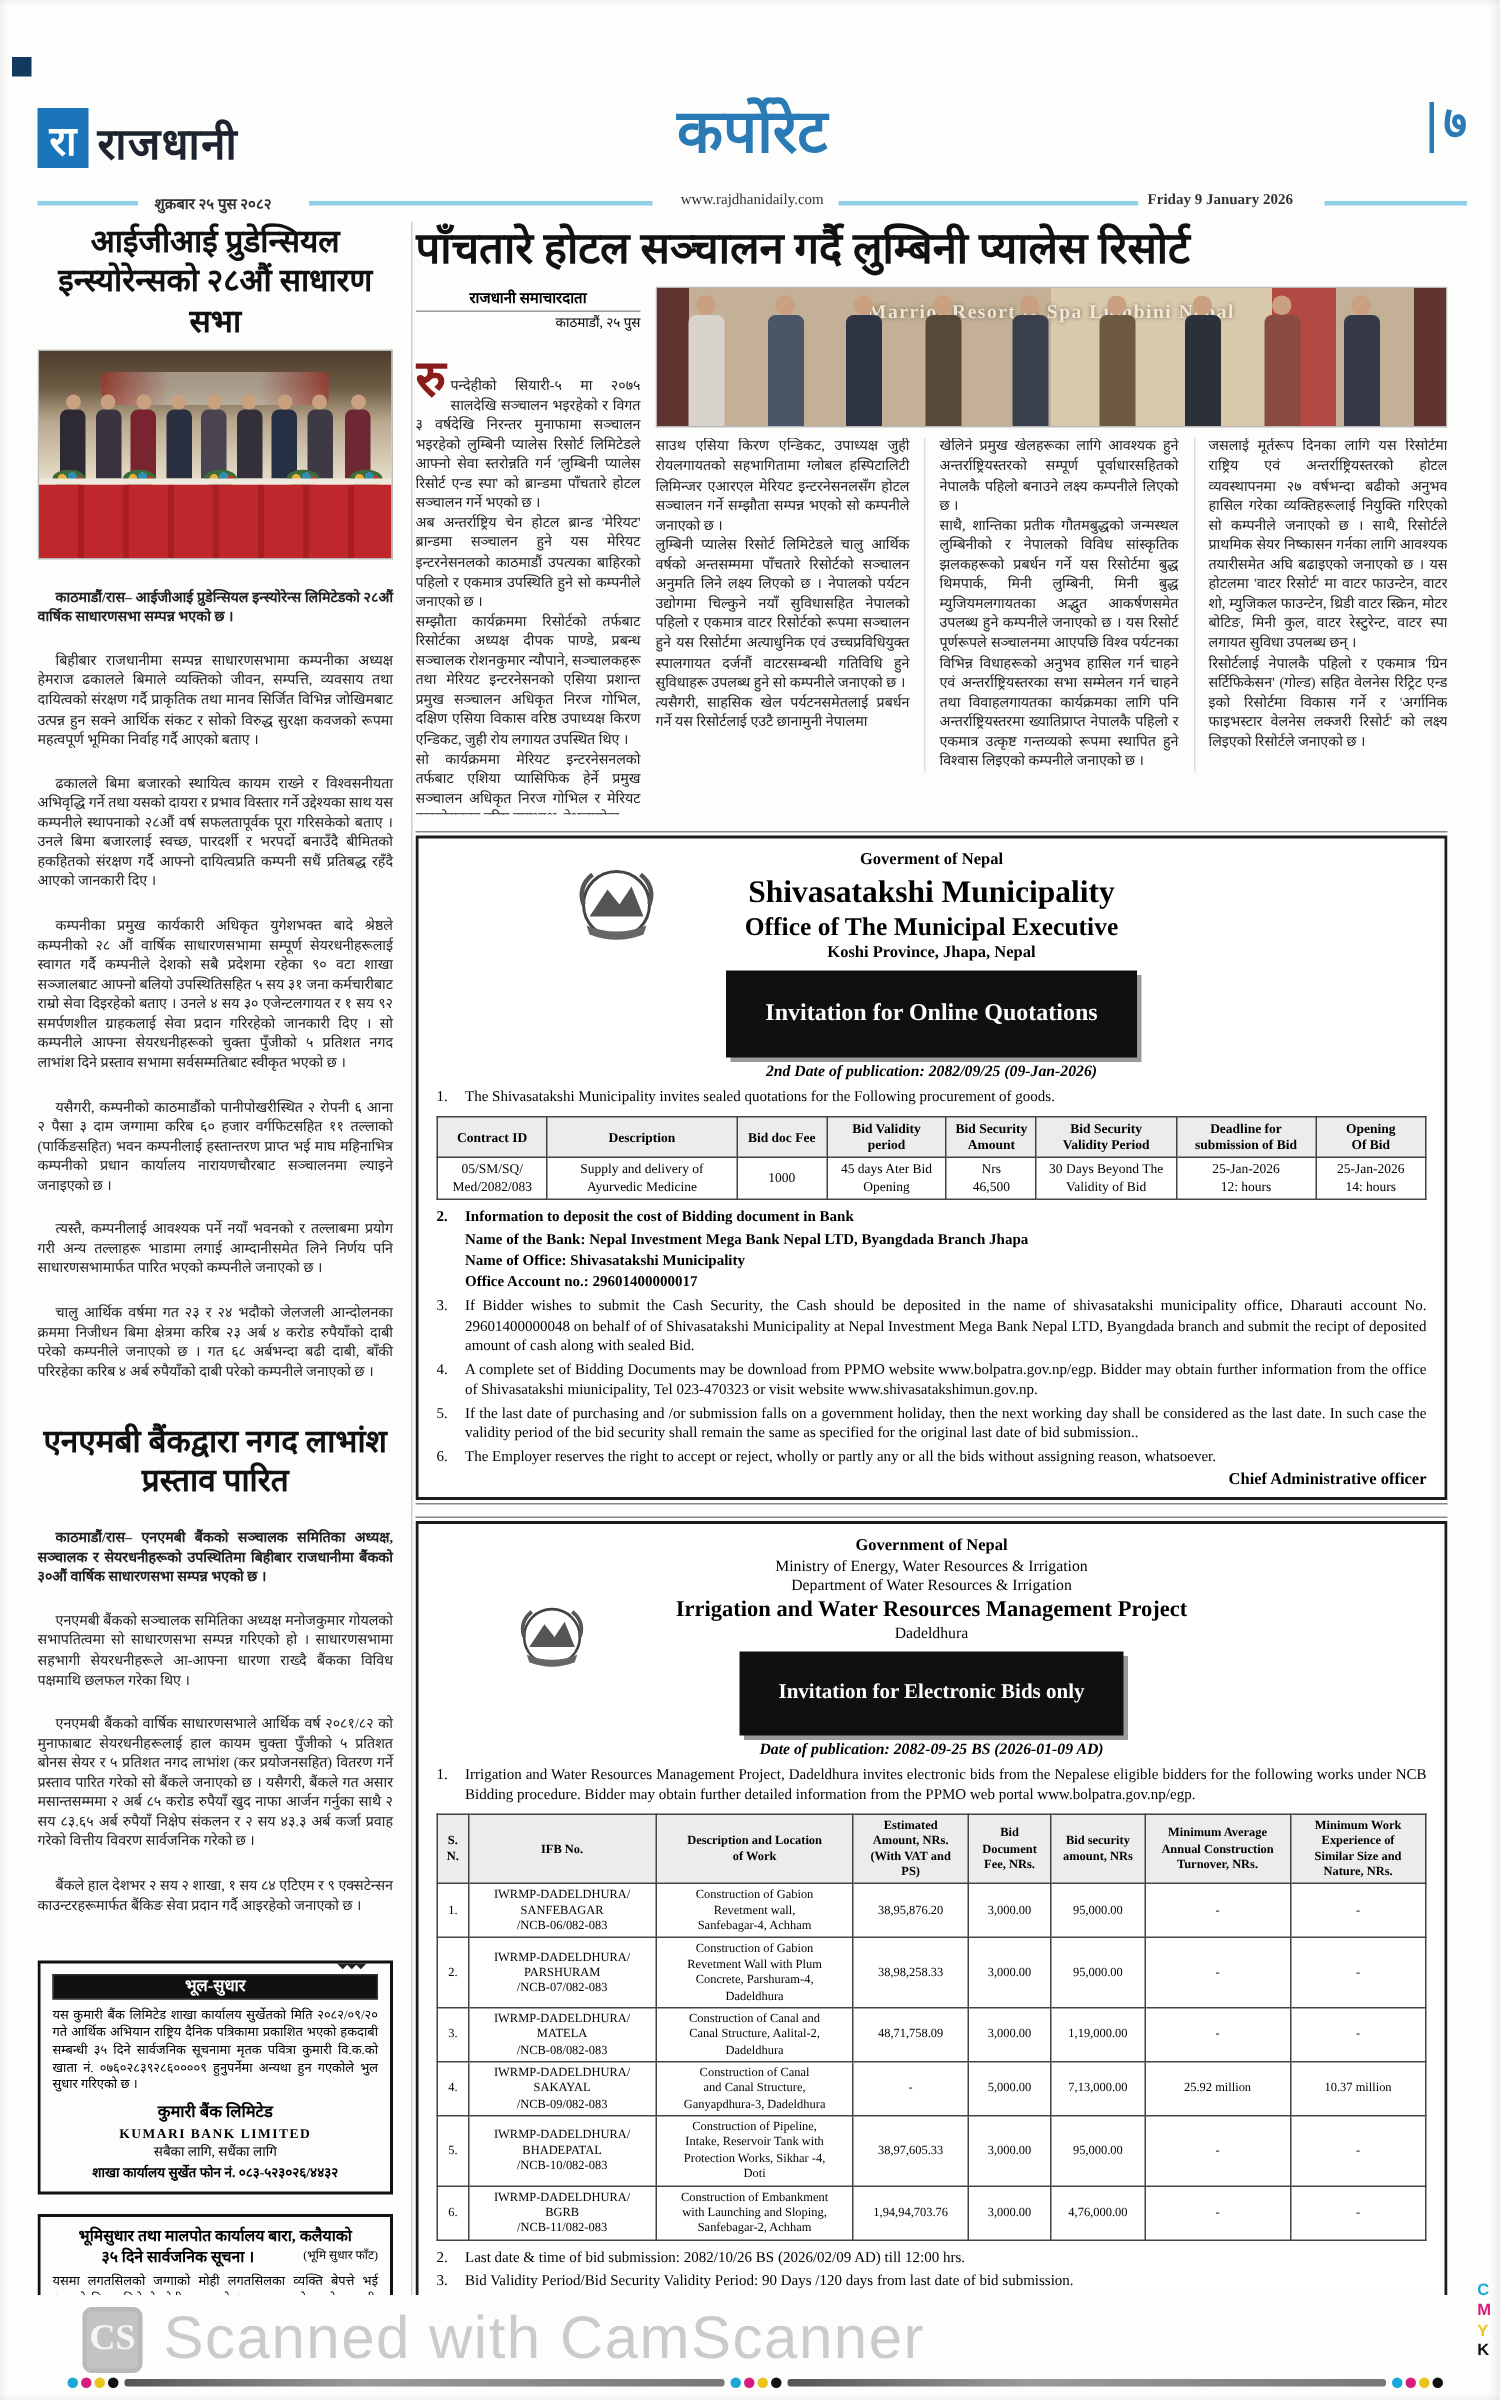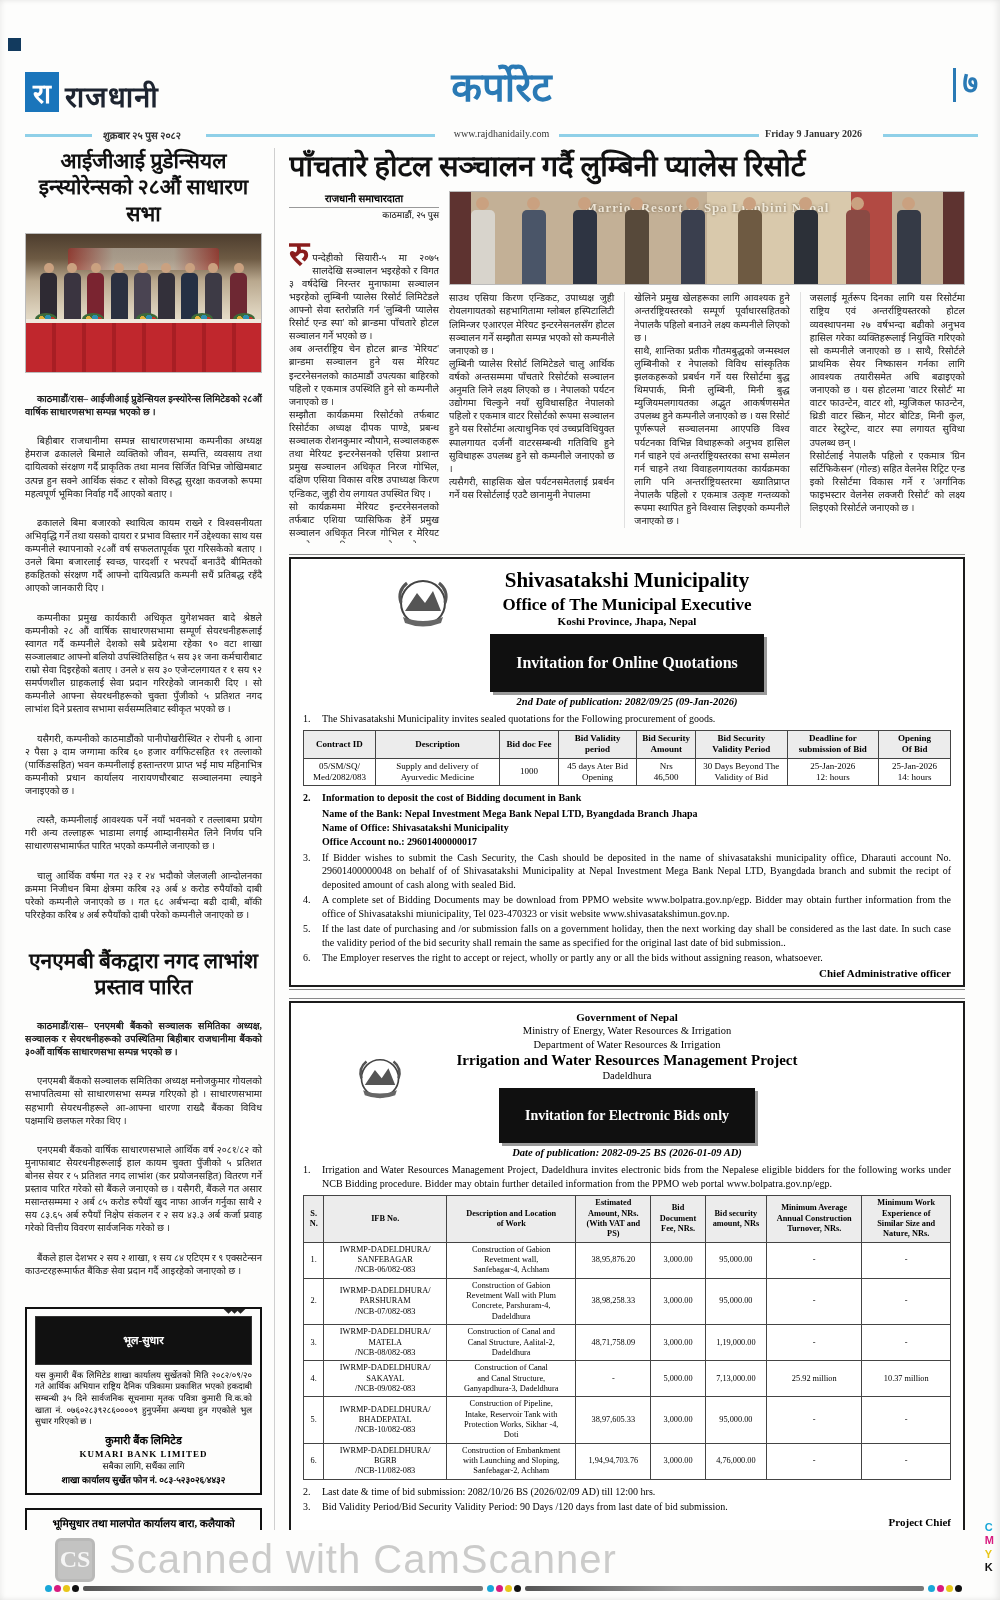--- a/index.html
+++ b/index.html
@@ -21,21 +21,21 @@
   .page-bar { width:3px; height:34px; background:#2a7ab5; }
   .page-num { font-size:30px; font-weight:bold; color:#2a7ab5; line-height:1; }
   .mast-rule { position:absolute; left:0; right:0; top:60px; height:14px; }
   .rule-seg { position:absolute; top:6px; height:3px; background:#8fd0e8; }
   .rule-lab { position:absolute; top:0; font-size:10px; color:#333; background:#fdfdfc; padding:0 6px; white-space:nowrap; }
   .lab-np { left:72px; font-weight:bold; }
   .lab-web { left:50%; transform:translateX(-50%); }
   .lab-en { right:110px; font-weight:bold; }
 
   
-  .content { position:absolute; left:25px; right:35px; top:148px; bottom:70px; display:flex; gap:14px; }
+  .content { position:absolute; left:25px; right:35px; top:148px; bottom:70px; display:flex; gap:2px; }
   .leftcol { width:250px; flex:none; border-right:1px solid #cfcfcf; padding-right:12px; overflow:hidden; }
   .mainarea { flex:1; overflow:hidden; }
 
   h1,h2,h3 { font-weight:bold; color:#111; }
   .np-head { text-align:center; font-size:21px; line-height:1.25; margin-bottom:6px; }
   .np-body { font-size:9.5px; line-height:1.38; color:#222; text-align:justify; white-space:pre-line; }
   .np-body p { margin-bottom:3px; text-indent:12px; }
   .lead { font-weight:bold; }
 
   
@@ -91,21 +91,21 @@
   .n-sub { margin-left:19px; font-weight:bold; font-size:10px; line-height:1.4; }
   table.bid { width:100%; border-collapse:collapse; margin:5px 0; font-size:9px; line-height:1.25; }
   table.bid th, table.bid td { border:1px solid #444; padding:2px 3px; text-align:center; vertical-align:middle; }
   table.bid th { background:#ececec; font-weight:bold; }
   .pre { white-space:pre-line; }
   .signer { text-align:right; font-size:11px; font-weight:bold; margin-top:2px; }
 
   
   .smallbox { border:2.5px solid #111; padding:7px 8px; margin-top:13px; font-size:8.6px;
               line-height:1.35; text-align:justify; overflow:hidden; }
-  .kumari-head { position:relative; border:1px solid #333; padding:16px; margin-bottom:5px; text-align:center;
+  .kumari-head { position:relative; border:1px solid #333; padding:0; margin-bottom:5px; text-align:center;
        font-weight:bold; font-size:11px; background:#111; color:#fff; }
   .diamonds { position:absolute; right:6px; top:-16px; }
   .dia { display:inline-block; width:9px; height:9px; background:#222; transform:rotate(45deg); margin-left:-3px; }
   .kb-foot { text-align:center; margin-top:5px; font-size:9px; }
   .kb-name-np { font-weight:bold; font-size:11px; }
   .kb-name-en { font-weight:bold; font-size:9px; letter-spacing:1px; }
   .kb-phone { font-weight:bold; margin-top:2px; }
   .notice-title2 { text-align:center; font-weight:bold; font-size:10.5px; line-height:1.3; }
   .tag-right { float:right; font-size:8px; font-weight:normal; }
 
@@ -268,20 +268,21 @@
       </div>
 
       <section class="notice">
         <svg class="emblem em1" viewBox="0 0 64 64">
           <circle cx="32" cy="30" r="22" fill="none" stroke="#444" stroke-width="2"></circle>
           <path d="M14 38 L26 20 L34 30 L42 18 L50 38 Z" fill="#555"></path>
           <path d="M12 44 Q32 52 52 44 L50 50 Q32 57 14 50 Z" fill="#666"></path>
           <path d="M10 30 Q6 18 16 10 M54 30 Q58 18 48 10" stroke="#555" stroke-width="3" fill="none"></path>
         </svg>
         <div class="n-center">
+          <div class="gov-line">Goverment of Nepal</div>
           <div class="org-name">Shivasatakshi Municipality</div>
           <div class="org-sub">Office of The Municipal Executive</div>
           <div class="org-loc">Koshi Province, Jhapa, Nepal</div>
           <div class="banner-black">Invitation for Online Quotations</div>
           <div class="pubdate">2nd Date of publication: 2082/09/25 (09-Jan-2026)</div>
         </div>
         <div class="n-item">
             <span class="no">1.</span>
             <span>The Shivasatakshi Municipality invites sealed quotations for the Following procurement of goods.</span>
           </div>

